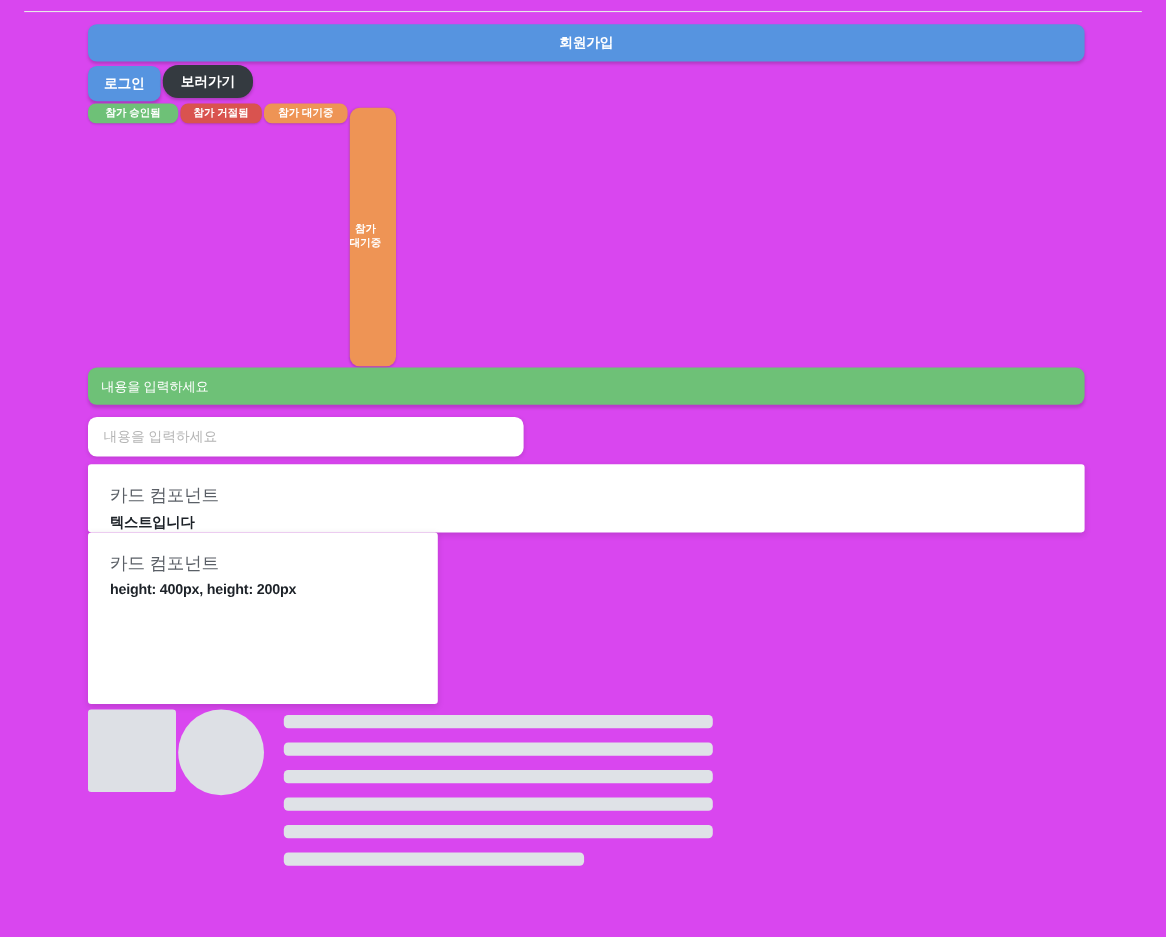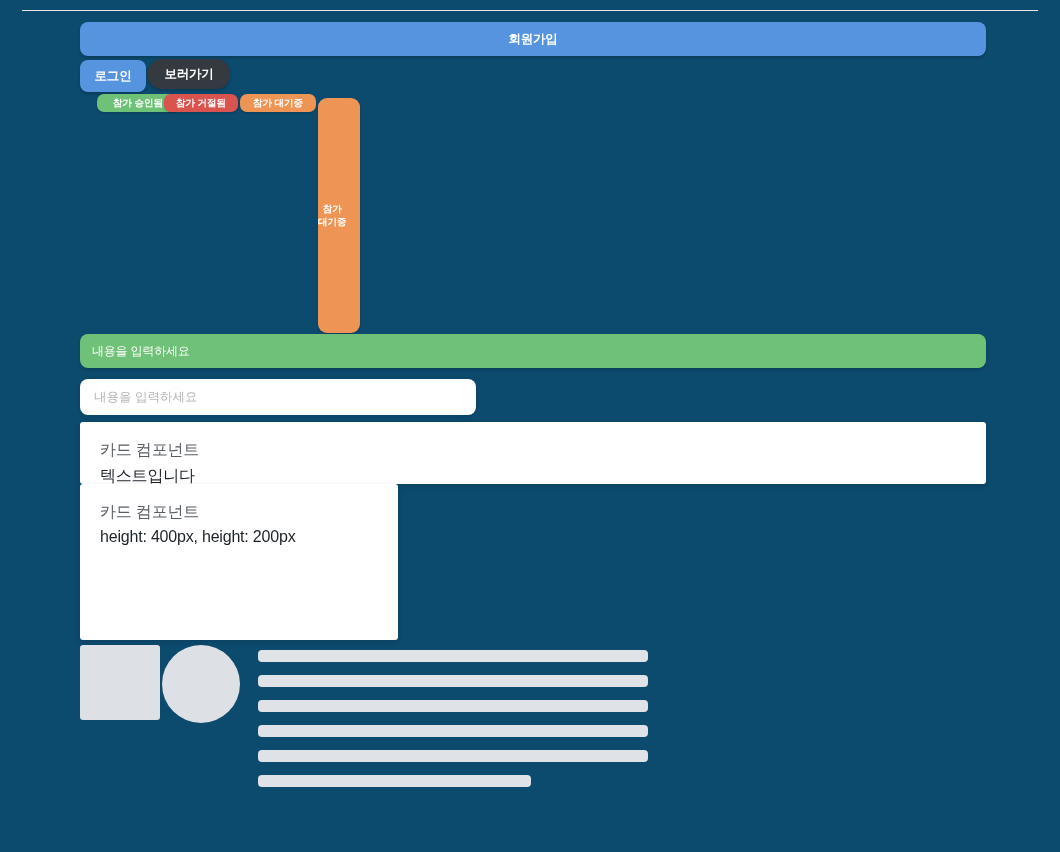--- a/index.html
+++ b/index.html
@@ -10,21 +10,21 @@
     height: 852px;
     background: #ffffff;
     font-family: "Liberation Sans", "DejaVu Sans", sans-serif;
     overflow: hidden;
   }
 
   #page {
     position: relative;
     width: 1060px;
     height: 852px;
-    background: #0c4a6e;
+    background: #d946ef;
   }
 
   
   .top-rule {
     position: absolute;
     left: 22px;
     top: 10px;
     width: 1016px;
     height: 1px;
     background: #e8e8e8;
@@ -98,21 +98,21 @@
     font-weight: bold;
     display: flex;
     align-items: center;
     justify-content: center;
     padding: 0;
     cursor: pointer;
     font-family: "Liberation Sans", "DejaVu Sans", sans-serif;
     box-shadow: 0 1px 2px rgba(0,0,0,0.18);
     line-height: 1.1;
   }
-  .badge-approved { left: 97px;  top: 94px; width: 82px; height: 18px; background: #6ec177; }
+  .badge-approved { left: 80px;  top: 94px; width: 82px; height: 18px; background: #6ec177; }
   .badge-rejected { left: 164px; top: 94px; width: 74px; height: 18px; background: #d9534f; }
   .badge-pending  { left: 240px; top: 94px; width: 76px; height: 18px; background: #ee9455; }
 
   .badge-tall {
     left: 318px;
     top: 98px;
     width: 42px;
     height: 235px;
     background: #ee9455;
     border-radius: 9px;
@@ -190,22 +190,22 @@
     width: 318px;
     height: 156px;
   }
   .card-kicker {
     font-size: 16px;
     color: #5a5f66;
     letter-spacing: -0.2px;
     margin-bottom: 5px;
   }
   .card-title {
-    font-size: 16px;
-    font-weight: normal;
+    font-size: 13px;
+    font-weight: bold;
     color: #1d2228;
     letter-spacing: -0.2px;
   }
 
   
   .skeleton {
     position: absolute;
     left: 80px;
     top: 645px;
     width: 570px;

